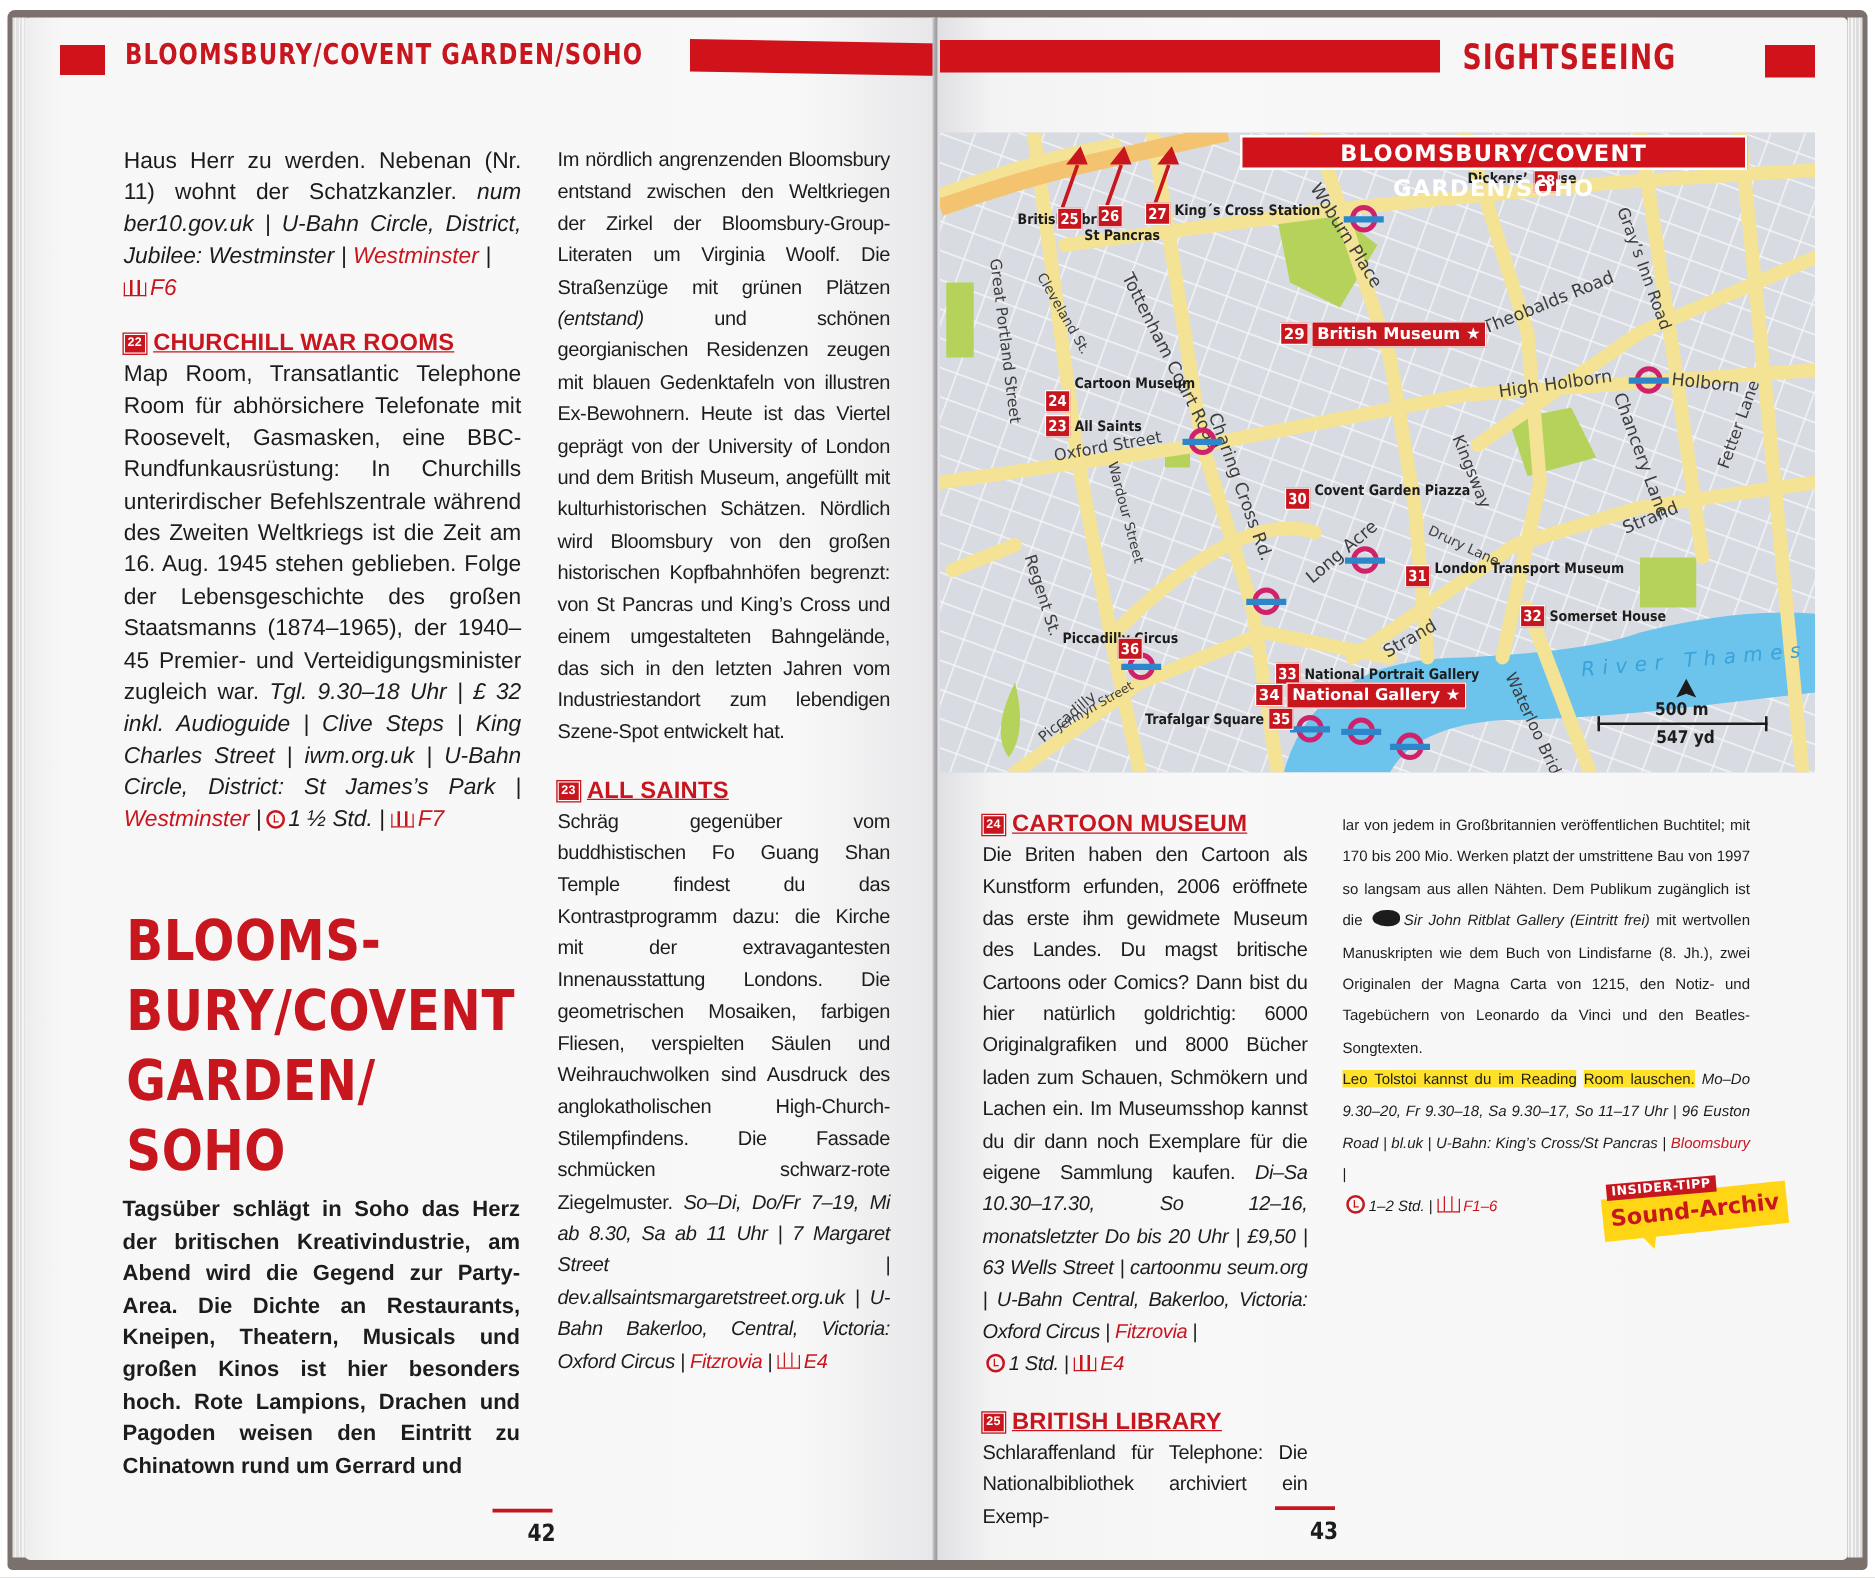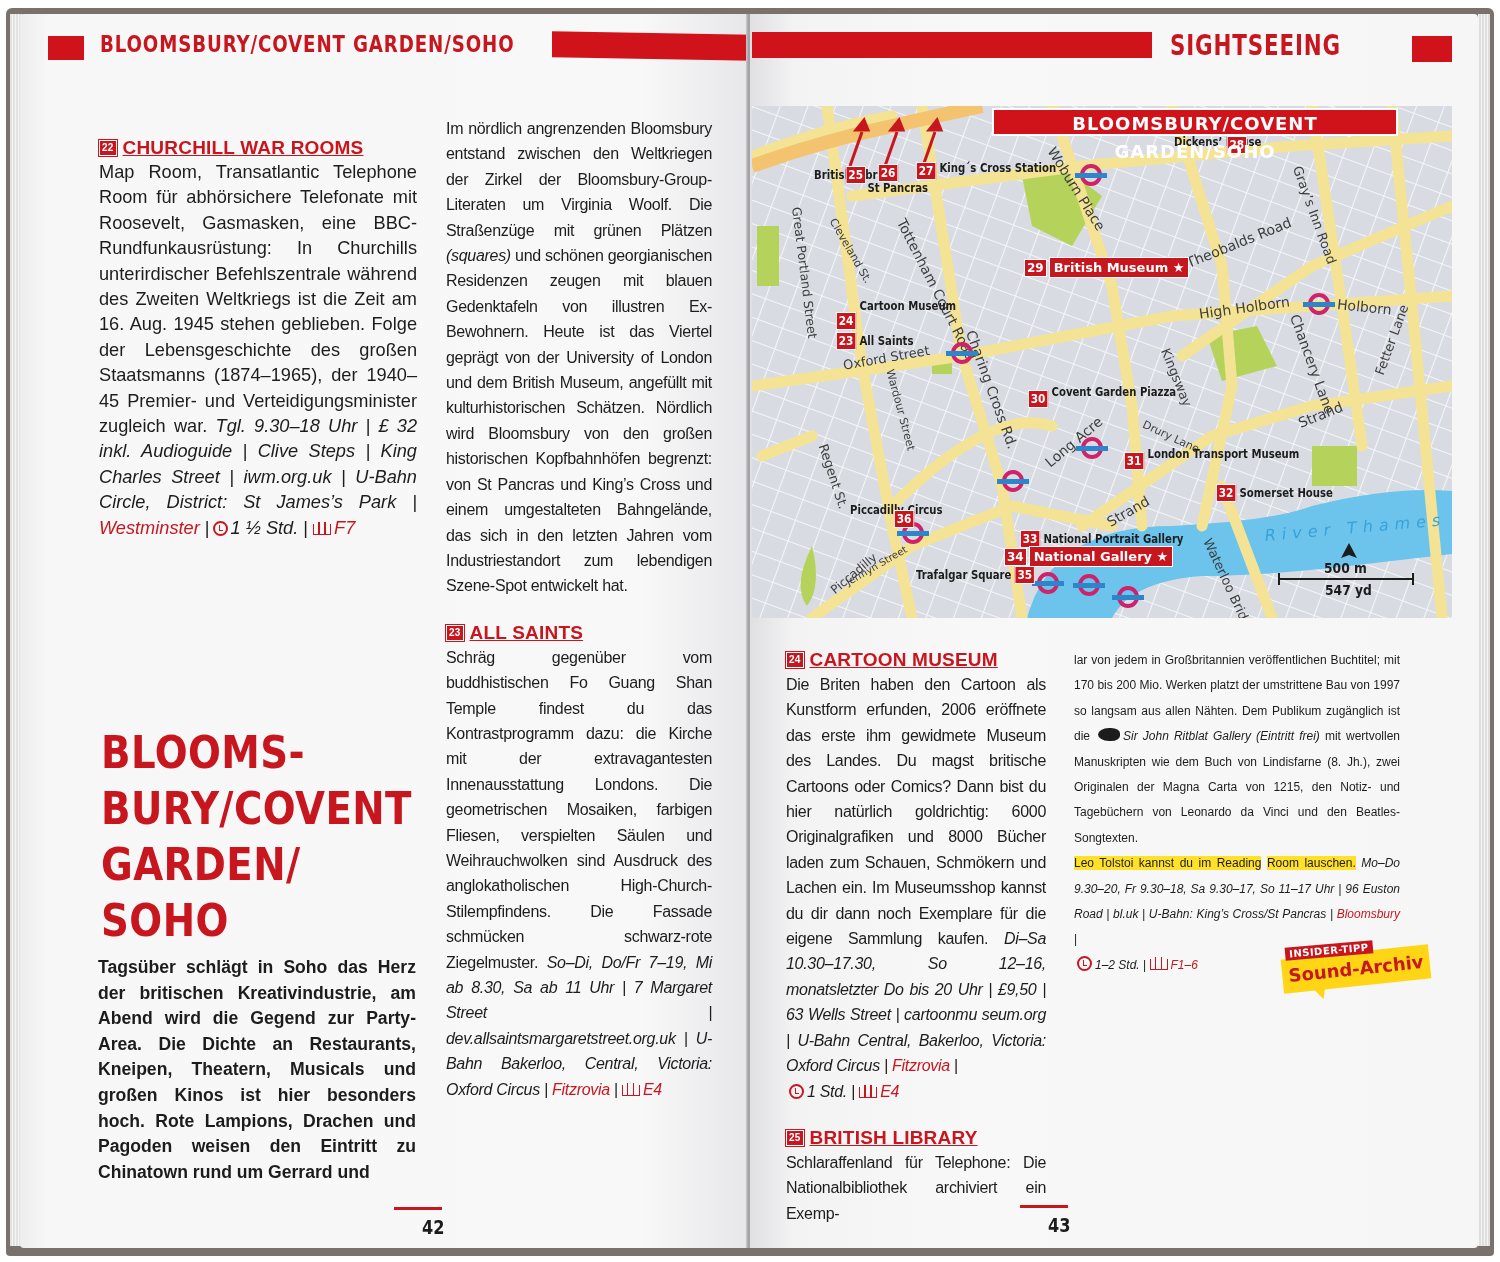--- a/index.html
+++ b/index.html
@@ -62,20 +62,26 @@
 <div class="cover"></div>
 <div class="page-edges-l"></div>
 <div class="page-edges-r"></div>
 
 <div class="page left"></div>
 <div class="hdr-block" style="left:48px;top:36px;width:36px;height:24px;"></div>
 <div class="running-head" style="left:100px;top:31px;font-size:23px;transform:scaleX(0.88);transform-origin:left top;">BLOOMSBURY/COVENT GARDEN/SOHO</div>
 <div class="hdr-block" style="left:552px;top:33px;width:200px;height:26px;border-radius:0 0 0 0;transform:skewY(1deg);"></div>
 
 <div class="col" style="left:99px;top:116px;width:318px;">
+  <p>
+    <span>Haus Herr zu werden. Nebenan (Nr. 11) wohnt der Schatzkanzler.</span>
+    <span class="it">num ber10.gov.uk | U-Bahn Circle, District, Jubilee: Westminster |</span>
+    <span class="link">Westminster</span> <span class="it">|</span><br>
+    <span class="icon-book"></span><span class="link">F6</span>
+  </p>
   <div class="entry-title" style="margin-top:20px;">
     <span class="num-badge">22</span>
     <span>CHURCHILL WAR ROOMS</span>
   </div>
   <p>
     <span>Map Room, Transatlantic Telephone Room für abhörsichere Telefonate mit Roosevelt, Gasmasken, eine BBC-Rundfunkausrüstung: In Churchills unterirdischer Befehlszentrale während des Zweiten Weltkriegs ist die Zeit am 16. Aug. 1945 stehen geblieben. Folge der Lebensgeschichte des großen Staatsmanns (1874–1965), der 1940–45 Premier- und Verteidigungsminister zugleich war.</span>
     <span class="it">Tgl. 9.30–18 Uhr | £ 32 inkl. Audioguide | Clive Steps | King Charles Street | iwm.org.uk | U-Bahn Circle, District: St James’s Park |</span>
     <span class="link">Westminster</span> |<span class="icon-clock"></span><span class="it">1 ½ Std.</span> | <span class="icon-book"></span><span class="link">F7</span>
   </p>
 </div>
@@ -85,21 +91,21 @@
   <div>BURY/COVENT</div>
   <div>GARDEN/</div>
   <div>SOHO</div>
 </div>
 
 <div class="intro">Tagsüber schlägt in Soho das Herz der britischen Kreativindustrie, am Abend wird die Gegend zur Party-Area. Die Dichte an Restaurants, Kneipen, Theatern, Musicals und großen Kinos ist hier besonders hoch. Rote Lampions, Drachen und Pagoden weisen den Eintritt zu Chinatown rund um Gerrard und</div>
 
 <div class="col col-narrow" style="left:446px;top:116px;width:266px;">
   <p>
     <span>Im nördlich angrenzenden Bloomsbury entstand zwischen den Weltkriegen der Zirkel der Bloomsbury-Group-Literaten um Virginia Woolf. Die Straßenzüge mit grünen Plätzen</span>
-    <span class="it">(squares)</span>
+    <span class="it">(entstand)</span>
     <span>und schönen georgianischen Residenzen zeugen mit blauen Gedenktafeln von illustren Ex-Bewohnern. Heute ist das Viertel geprägt von der University of London und dem British Museum, angefüllt mit kulturhistorischen Schätzen. Nördlich wird Bloomsbury von den großen historischen Kopfbahnhöfen begrenzt: von St Pancras und King’s Cross und einem umgestalteten Bahngelände, das sich in den letzten Jahren vom Industriestandort zum lebendigen Szene-Spot entwickelt hat.</span>
   </p>
   <div class="entry-title" style="margin-top:22px;">
     <span class="num-badge">23</span>
     <span>ALL SAINTS</span>
   </div>
   <p>
     <span>Schräg gegenüber vom buddhistischen Fo Guang Shan Temple findest du das Kontrastprogramm dazu: die Kirche mit der extravagantesten Innenausstattung Londons. Die geometrischen Mosaiken, farbigen Fliesen, verspielten Säulen und Weihrauchwolken sind Ausdruck des anglokatholischen High-Church-Stilempfindens. Die Fassade schmücken schwarz-rote Ziegelmuster.</span>
     <span class="it">So–Di, Do/Fr 7–19, Mi ab 8.30, Sa ab 11 Uhr | 7 Margaret Street | dev.allsaintsmargaretstreet.org.uk | U-Bahn Bakerloo, Central, Victoria: Oxford Circus |</span>
     <span class="link">Fitzrovia</span> | <span class="icon-book"></span><span class="link">E4</span>

